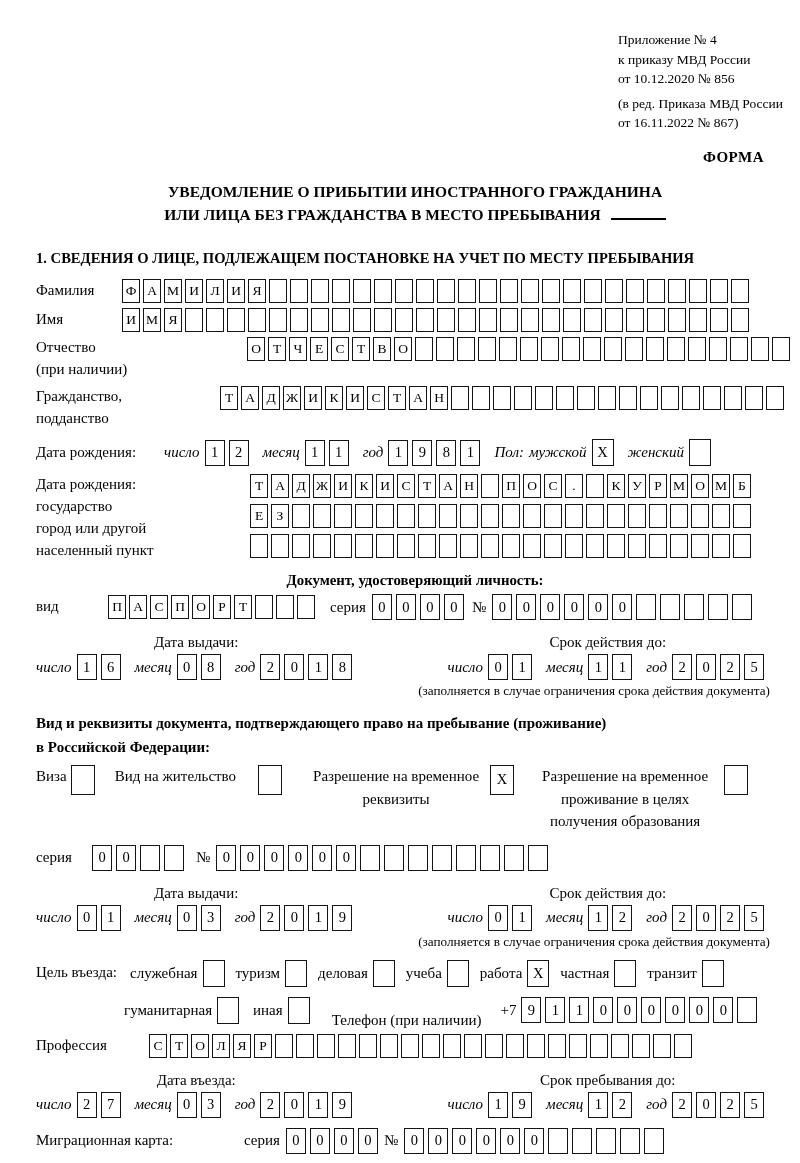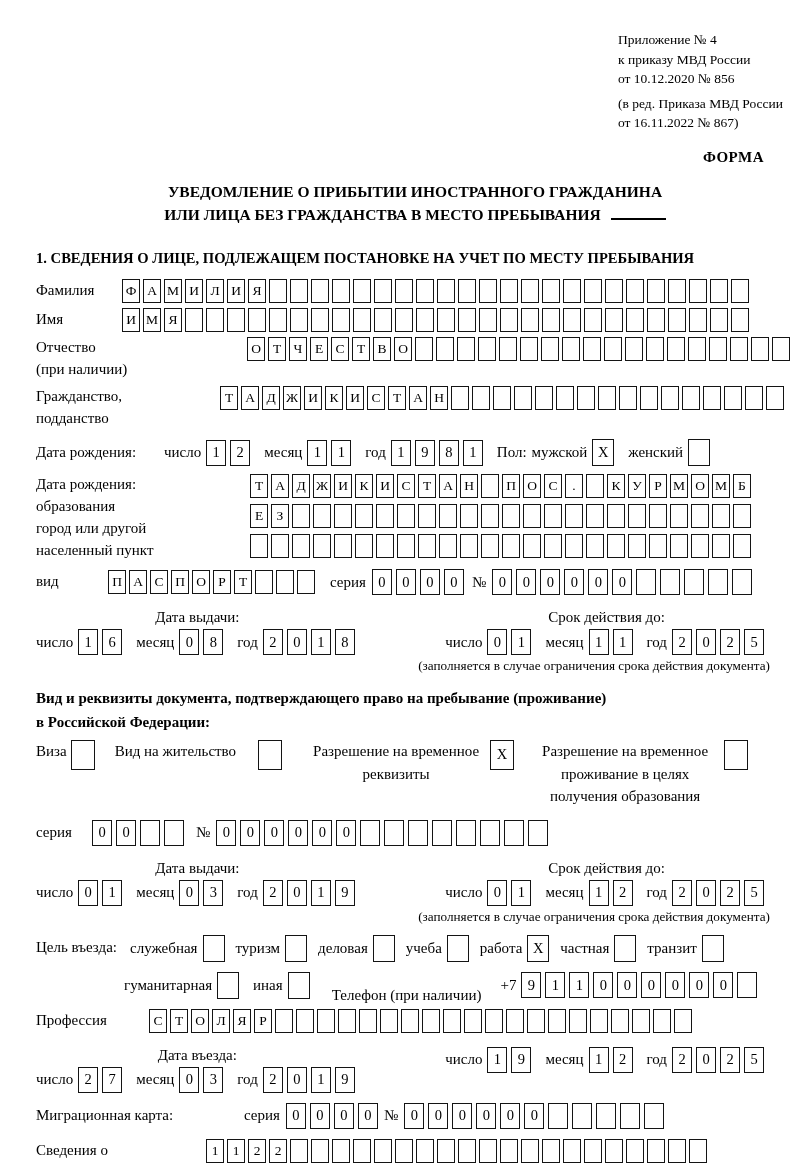--- a/index.html
+++ b/index.html
@@ -32,21 +32,21 @@
 
   .cbox{display:inline-flex;flex:none;align-items:center;justify-content:center;box-sizing:content-box;
         width:20px;height:25px;border:1.5px solid #141414;font-size:14.5px;}
   .cbox-lg{width:22px;height:28px;}
 
   .bp-rows .boxes{display:flex;margin-bottom:6px;}
 
   .doc-hdr{text-align:center;font-weight:bold;font-size:14.8px;margin-top:8px;}
 
   .inlbl{flex:none;margin:0 6px 0 12px;}
-  .dl{flex:none;margin:0 5px 0 10px;}
+  .dl{flex:none;margin:0 5px 0 10px;font-style:italic;}
   .dl-first{margin-left:0;}
 
   .dates{display:flex;justify-content:space-between;margin-top:14px;padding-right:26px;}
   .dgroup{font-size:15px;}
   .dtitle{text-align:center;margin-bottom:3px;}
   .dfields{display:flex;align-items:center;}
   .dnote{text-align:right;font-size:13.2px;margin-top:3px;padding-right:24px;}
 
   .intro{font-size:15px;margin-top:12px;line-height:1.6;font-weight:bold;}
 
@@ -257,21 +257,21 @@
     <span class="dl">Пол:</span>
     <span class="dl" style="margin-left:0;">мужской</span>
     <span class="cbox">X</span>
     <span class="dl" style="margin-left:14px;">женский</span>
     <span class="cbox"></span>
   </div>
 
   <div class="frow top mt8">
     <span class="flabel w170">
       <span>Дата рождения:</span><br>
-      <span>образования</span><br>
+      <span>государство</span><br>
       <span>город или другой</span><br>
       <span>населенный пункт</span>
     </span>
     <span class="bp-rows">
       <span class="boxes">
           <span class="box">Т</span>
           <span class="box">А</span>
           <span class="box">Д</span>
           <span class="box">Ж</span>
           <span class="box">И</span>
@@ -343,20 +343,21 @@
           <span class="box"></span>
           <span class="box"></span>
           <span class="box"></span>
           <span class="box"></span>
           <span class="box"></span>
           <span class="box"></span>
         </span>
     </span>
   </div>
 
+  <div class="doc-hdr">Документ, удостоверяющий личность:</div>
 
   <div class="frow">
     <span class="flabel w50">вид</span>
     <span class="boxes">
         <span class="box">П</span>
         <span class="box">А</span>
         <span class="box">С</span>
         <span class="box">П</span>
         <span class="box">О</span>
         <span class="box">Р</span>
@@ -623,20 +624,21 @@
         <span class="dl">год</span>
         <span class="dbx">
             <span class="box">2</span>
             <span class="box">0</span>
             <span class="box">1</span>
             <span class="box">9</span>
           </span>
       </div>
     </div>
     <div class="dgroup">
+      <div class="dtitle">Срок пребывания до:</div>
       <div class="dfields">
         <span class="dl dl-first">число</span>
         <span class="dbx">
             <span class="box">1</span>
             <span class="box">9</span>
           </span>
         <span class="dl">месяц</span>
         <span class="dbx">
             <span class="box">1</span>
             <span class="box">2</span>

